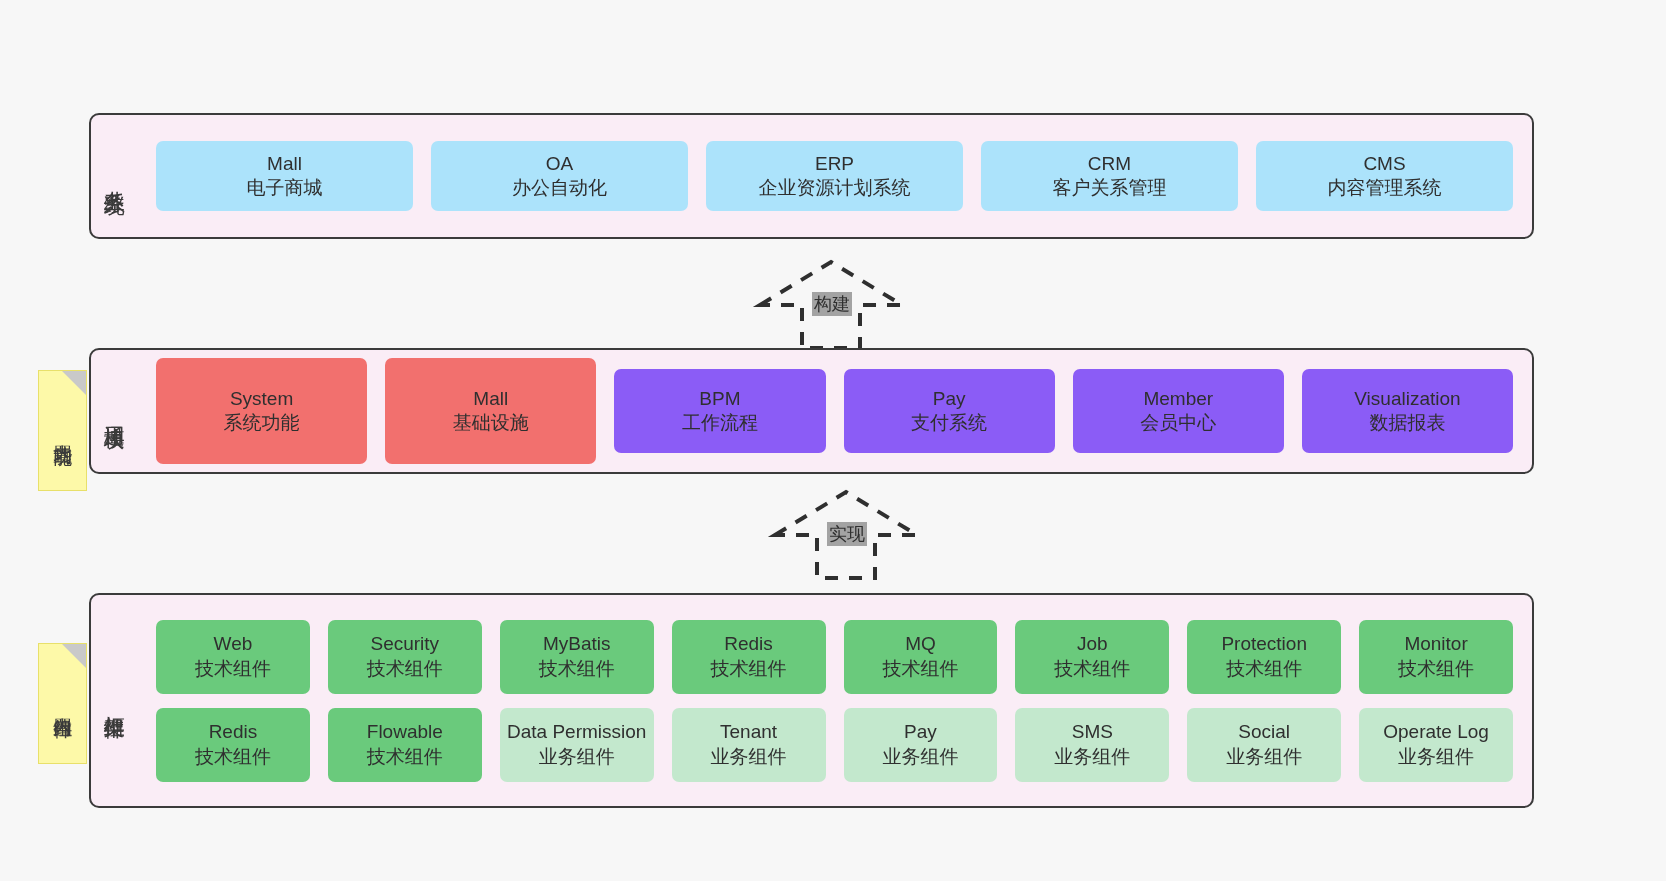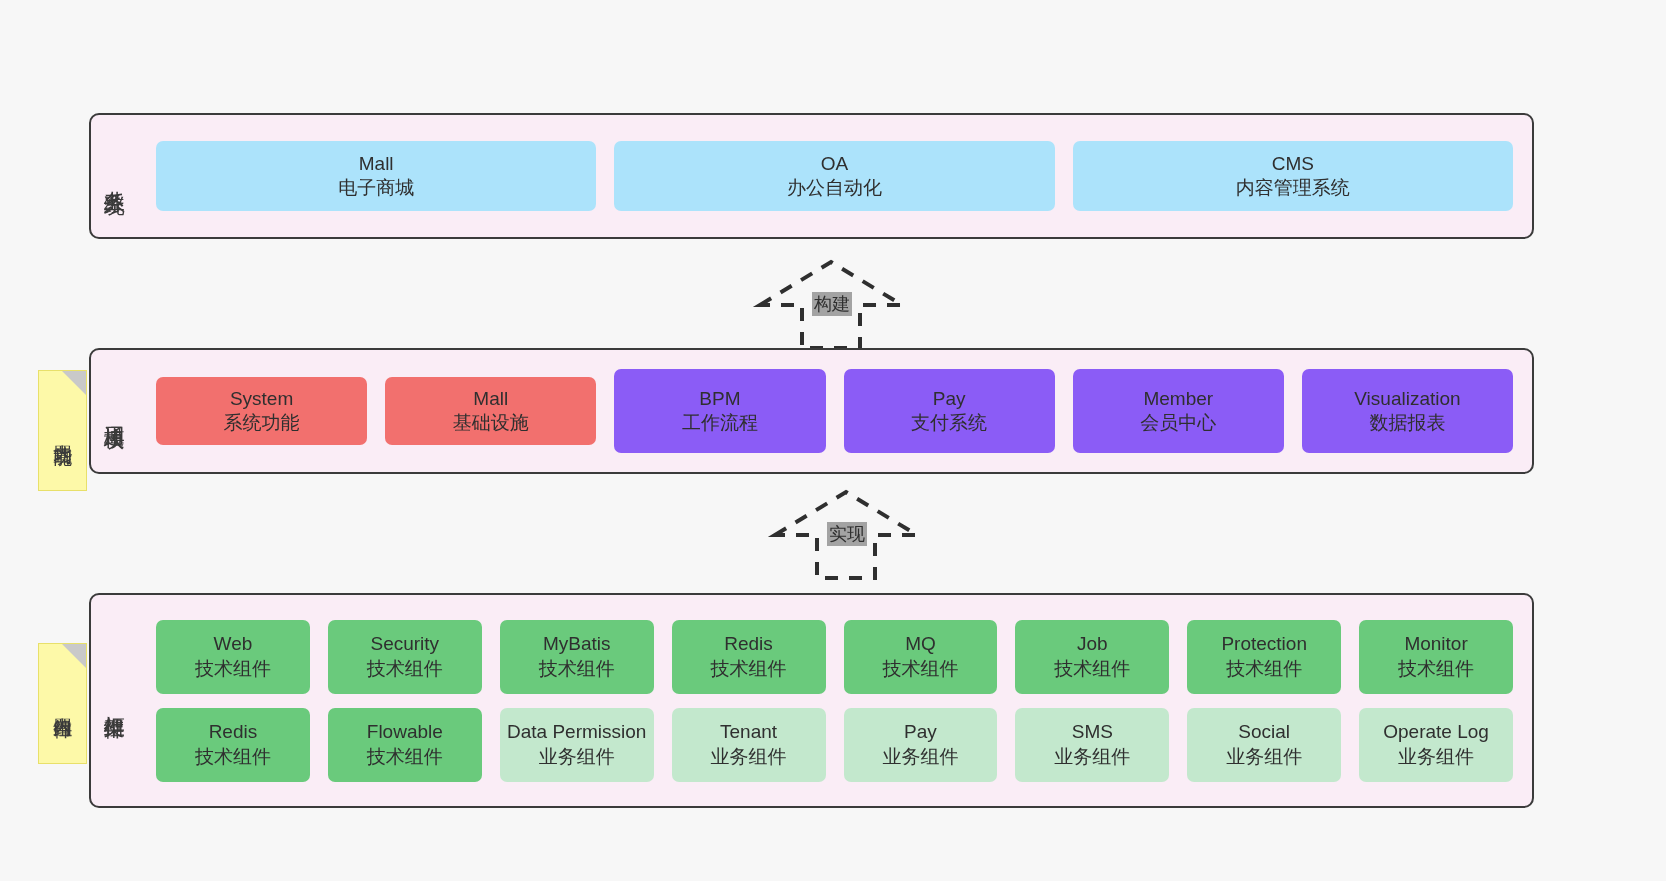--- a/index.html
+++ b/index.html
@@ -77,21 +77,21 @@
     line-height: 1.28;
     color: #2f2f2f;
     padding: 4px 6px;
     flex: 1 1 0;
     margin: 0 9px;
   }
   .card .ttl { display: block; }
   .card .sub { display: block; text-align: right; }
 
   .c-blue        { background: #ace3fb; height: 70px; }
-  .c-red         { background: #f2706e; height: 68px; }
+  .c-red         { background: #f2706e; height: 106px; }
   .c-pink        { background: #8b5cf6; height: 84px; }
   .c-green       { background: #6aca7c; height: 74px; }
   .c-green-light { background: #c3e8cd; height: 74px; }
 
   
   #layer-business { left: 89px; top: 113px; width: 1445px; height: 126px; }
 
   
   #layer-common { left: 89px; top: 348px; width: 1445px; height: 126px; }
 
@@ -156,20 +156,28 @@
     <div class="layer-body">
       <div class="card c-blue">
         <span class="ttl">Mall</span>
         <span class="sub">电子商城</span>
       </div>
       <div class="card c-blue">
         <span class="ttl">OA</span>
         <span class="sub">办公自动化</span>
       </div>
       <div class="card c-blue">
+        <span class="ttl">ERP</span>
+        <span class="sub">企业资源计划系统</span>
+      </div>
+      <div class="card c-blue">
+        <span class="ttl">CRM</span>
+        <span class="sub">客户关系管理</span>
+      </div>
+      <div class="card c-blue">
         <span class="ttl">CMS</span>
         <span class="sub">内容管理系统</span>
       </div>
     </div>
   </div>
 
   <div class="arrow" id="arrow-build">
     <svg width="150" height="92" viewBox="0 0 150 92">
       <path d="M 4 47 L 75 4 L 146 47 L 104 47 L 104 90 L 46 90 L 46 47 Z" fill="none" stroke="#2f2f2f" stroke-width="4" stroke-dasharray="13 11" stroke-linejoin="miter" stroke-linecap="butt"></path>
     </svg>

